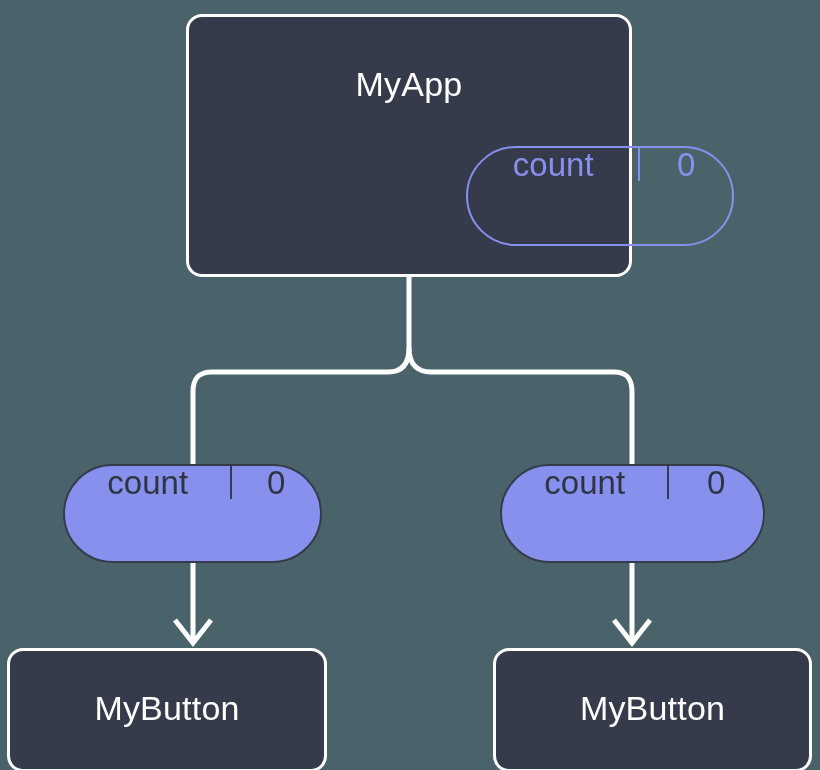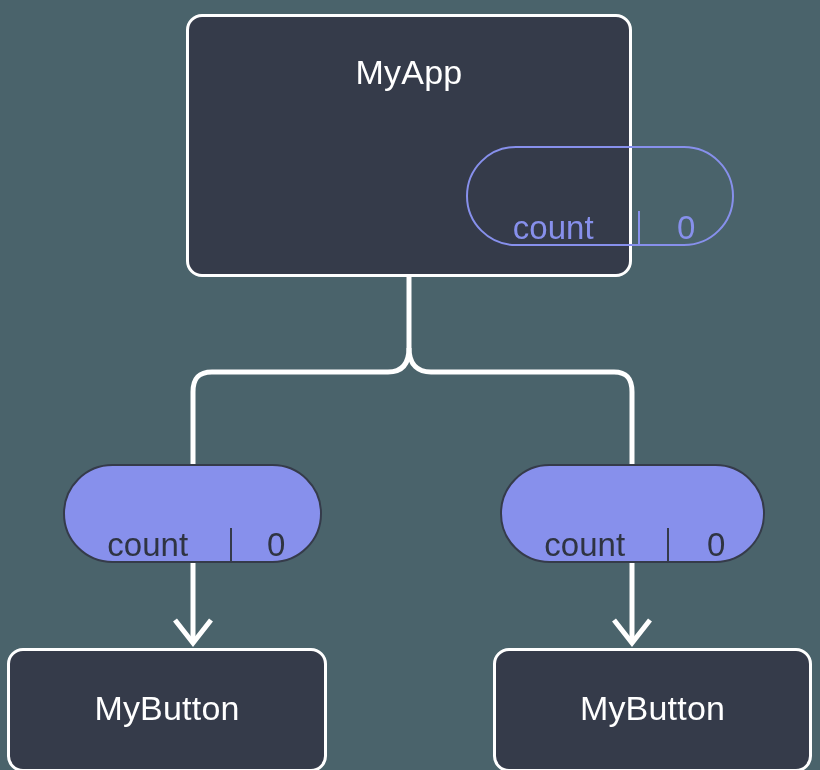--- a/index.html
+++ b/index.html
@@ -60,32 +60,32 @@
     left: 0;
     width: 100%;
     text-align: center;
     color: #ffffff;
     font-size: 34px;
     font-weight: 400;
     letter-spacing: 0.2px;
     white-space: nowrap;
   }
   #box-myapp .comp-title {
-    top: 36px;
+    top: 48px;
   }
   #box-mybutton-left .comp-title,
   #box-mybutton-right .comp-title {
     top: 38px;
   }
 
   
   .pill {
     position: absolute;
     display: flex;
-    align-items: flex-end;
+    align-items: flex-start;
     box-sizing: border-box;
     border-radius: 999px;
     overflow: hidden;
   }
   .pill .pill-key,
   .pill .pill-val {
     display: flex;
     align-items: center;
     justify-content: center;
     box-sizing: border-box;

